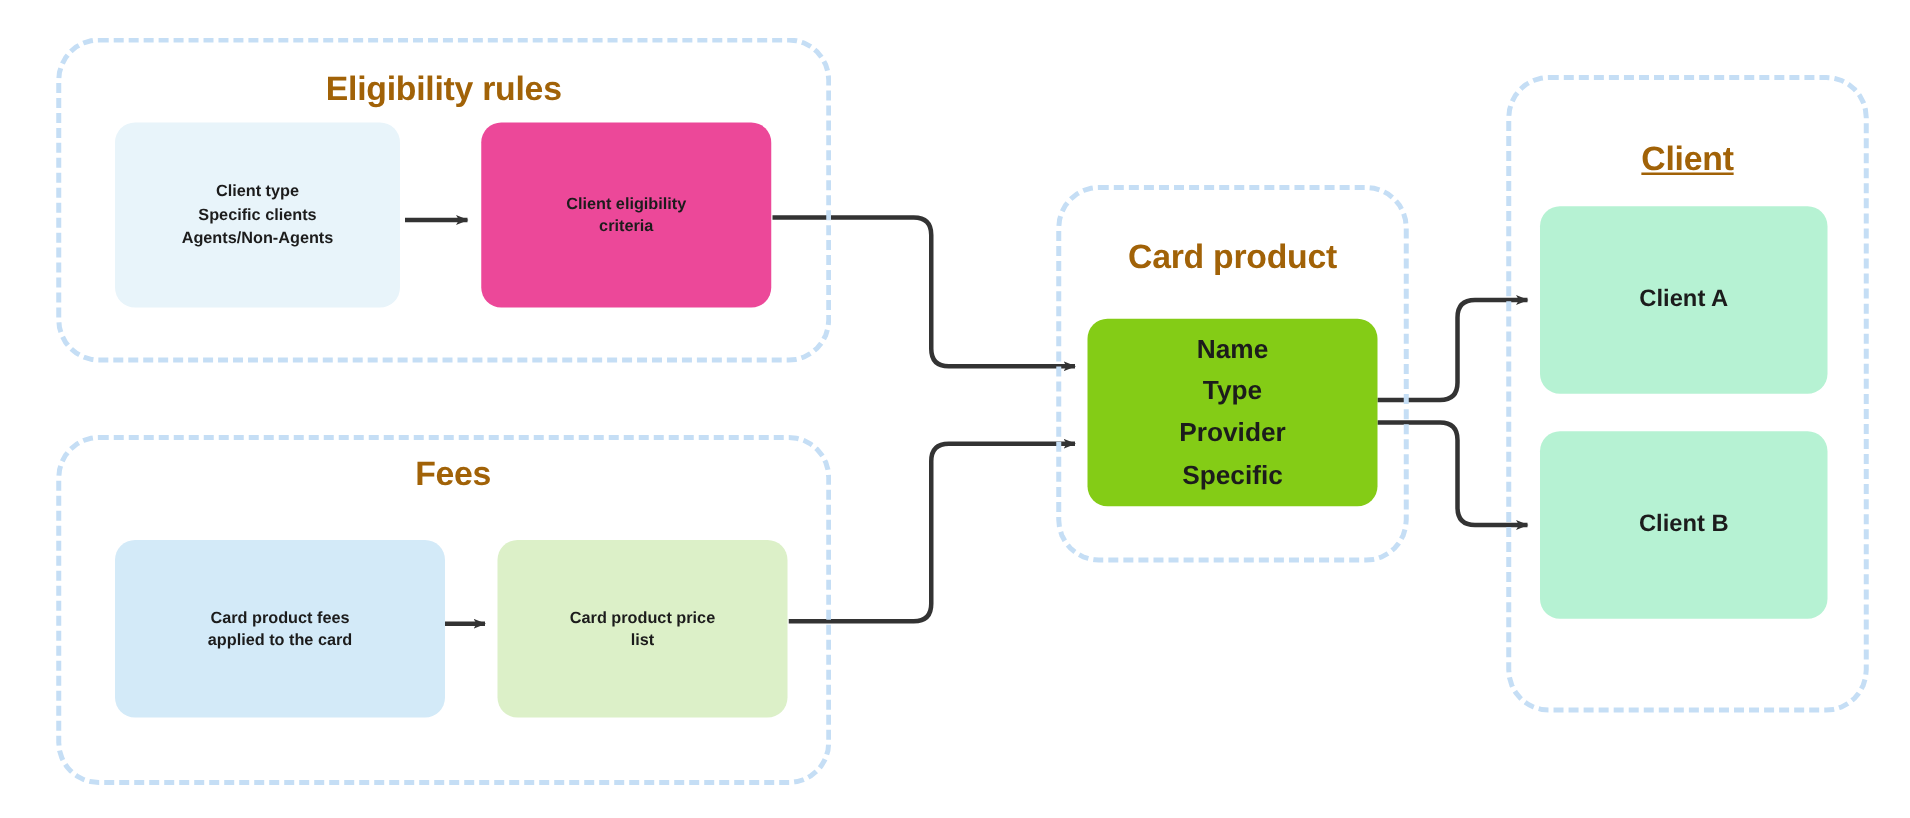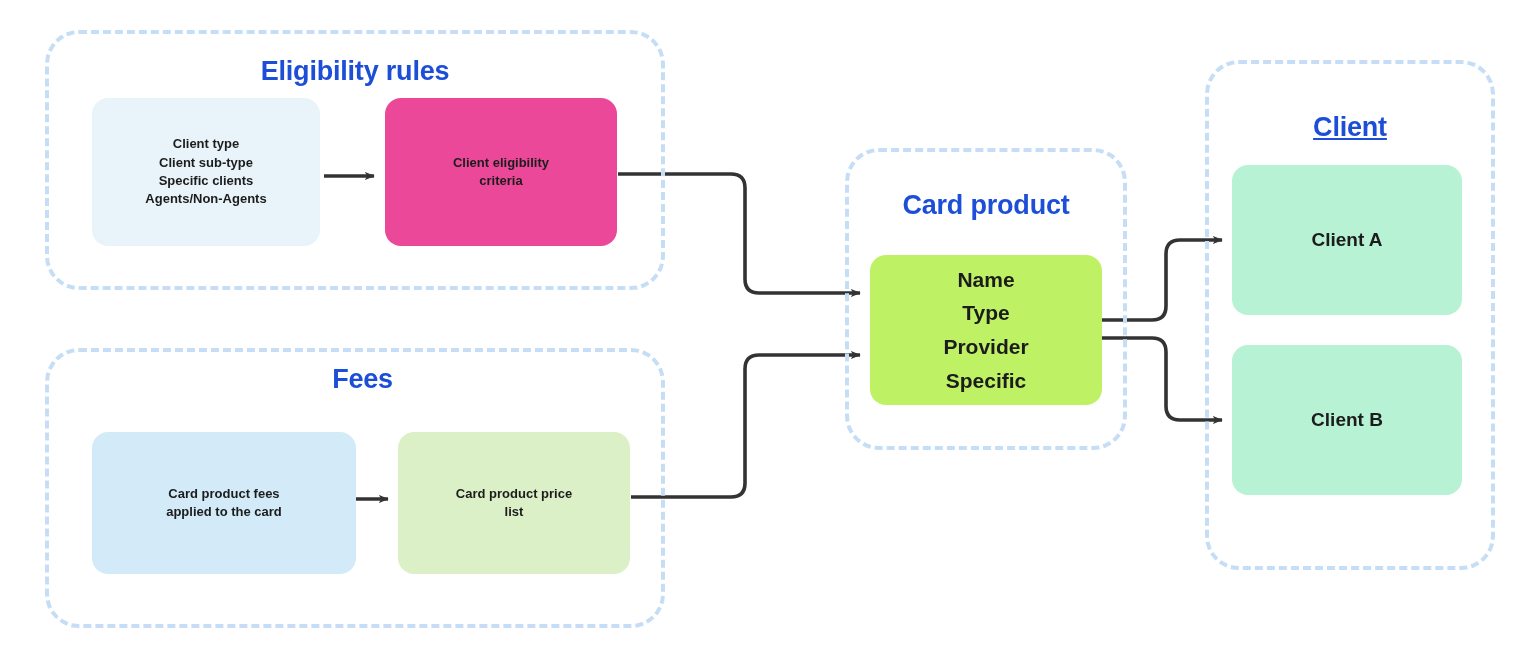--- a/index.html
+++ b/index.html
@@ -33,21 +33,21 @@
     border: 4px dashed #c5def5;
     border-radius: 34px;
     box-sizing: border-box;
     background: transparent;
   }
   .group-title {
     position: absolute;
     left: 0;
     right: 0;
     text-align: center;
-    color: #1d4ed8;
+    color: #a16207;
     font-weight: bold;
     font-size: 27px;
     letter-spacing: -0.2px;
     white-space: nowrap;
   }
 
   
   .node {
     position: absolute;
     box-sizing: border-box;
@@ -66,21 +66,21 @@
     display: block;
   }
   .node .lines span {
     display: block;
   }
 
   .node--attrs     { background: #e8f4fa; }
   .node--criteria  { background: #ec4899; }
   .node--fees      { background: #d3eaf8; }
   .node--price     { background: #dcf0c8; }
-  .node--product   { background: #bef264; font-size: 21px; line-height: 1.6; }
+  .node--product   { background: #84cc16; font-size: 21px; line-height: 1.6; }
   .node--client    { background: #b6f2d3; font-size: 19px; }
 
   
   #group-eligibility { left: 45px;  top: 30px;  width: 620px; height: 260px; }
   #title-eligibility { top: 22px; }
   #node-eligibility-attributes { left: 92px;  top: 98px;  width: 228px; height: 148px; }
   #node-eligibility-criteria   { left: 385px; top: 98px;  width: 232px; height: 148px; }
 
   
   #group-fees { left: 45px; top: 348px; width: 620px; height: 280px; }
@@ -124,21 +124,20 @@
     <path d="M 1102,338 L 1152,338 Q 1166,338 1166,352 L 1166,406 Q 1166,420 1180,420 L 1222,420" fill="none" stroke="#333333" stroke-width="3.6" stroke-linejoin="round" marker-end="url(#arrowhead)"></path>
   </svg>
 
   <div class="group" id="group-eligibility">
     <div class="group-title" id="title-eligibility">Eligibility rules</div>
   </div>
 
   <div class="node node--attrs" id="node-eligibility-attributes">
     <span class="lines">
       <span>Client type</span>
-      <span>Client sub-type</span>
       <span>Specific clients</span>
       <span>Agents/Non-Agents</span>
     </span>
   </div>
 
   <div class="node node--criteria" id="node-eligibility-criteria">
     <span class="lines">
       <span>Client eligibility</span>
       <span>criteria</span>
     </span>

